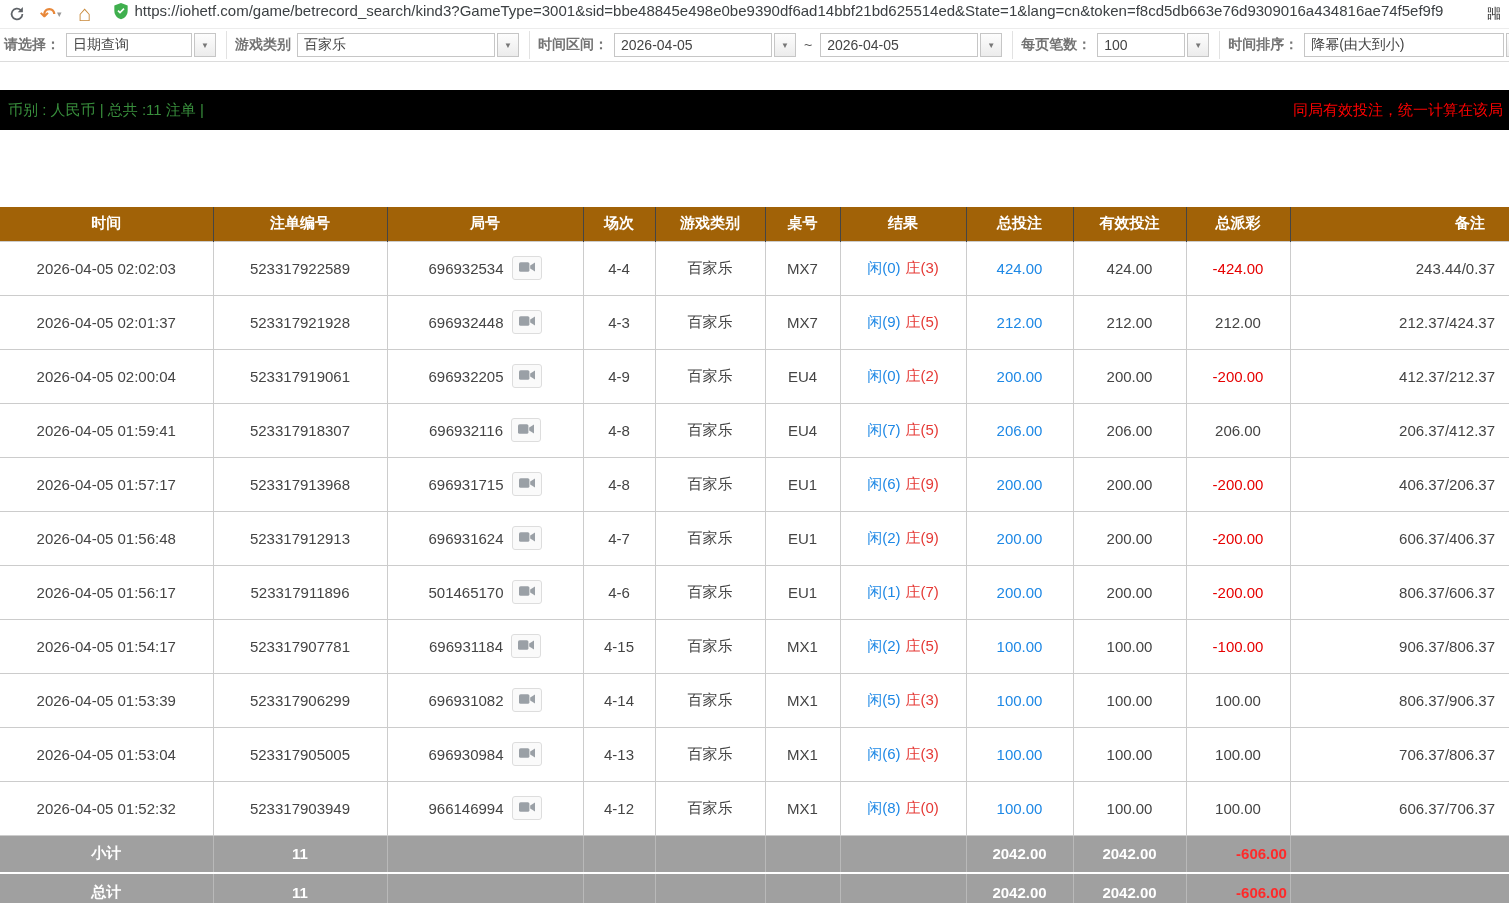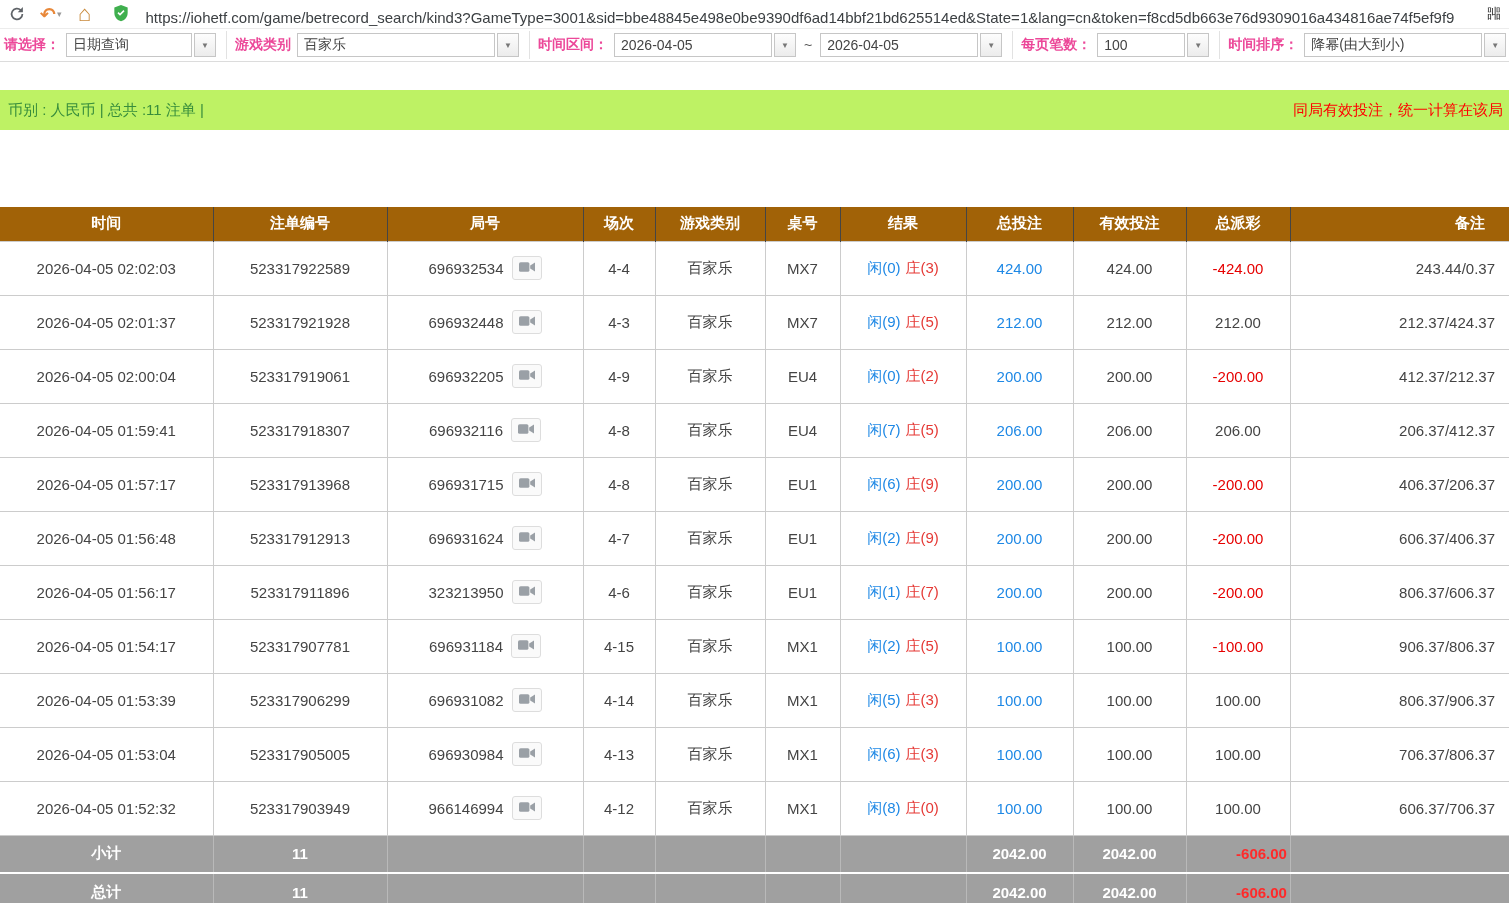--- a/index.html
+++ b/index.html
@@ -6,44 +6,44 @@
   html,body { width:1509px; height:903px; overflow:hidden; background:#fff;
     font-family:"Liberation Sans","DejaVu Sans",sans-serif; }
 
   
   .toolbar { height:28px; display:flex; align-items:center; gap:12px; padding:2px 6px; background:#fff; }
   .tb-icon { display:inline-flex; align-items:center; justify-content:center; width:22px; height:22px; cursor:pointer; }
   .undo-wrap { display:flex; align-items:center; gap:1px; color:#e8883a; }
   .undo-glyph { font-size:19px; font-weight:bold; color:#e8883a; line-height:1; }
   .undo-caret { font-size:9px; color:#9a9a9a; }
   .home-glyph { font-size:22px; color:#c98a3c; line-height:1; }
-  .urlbar { display:flex; align-items:flex-end; gap:16px; flex:1; height:24px; padding:0 6px; }
+  .urlbar { display:flex; align-items:flex-start; gap:5px; flex:1; height:24px; padding:0 6px; }
   .url-text { font-size:15px; color:#3c4043; white-space:nowrap; overflow:hidden; }
   .url-suffix { font-size:14px; color:#333; padding-right:2px; }
 
   
   .filterbar { height:34px; display:flex; align-items:center; padding:0 4px; gap:8px;
     border-top:1px solid #ececec; border-bottom:1px solid #dcdcdc; background:#fff; }
   .fgroup { display:flex; align-items:center; gap:6px; padding-right:10px; border-right:1px solid #e2e2e2; height:28px; }
   .fgroup:last-child { border-right:none; }
-  .flabel { color:#ec4899; font-weight:bold; font-size:14px; white-space:nowrap; }
+  .flabel { color:#737373; font-weight:bold; font-size:14px; white-space:nowrap; }
   .combo { display:flex; align-items:center; }
   .combo input { height:24px; border:1px solid #c6c6c6; font-size:14px; padding:0 6px; color:#444;
     font-family:"Liberation Sans",sans-serif; outline:none; }
   .combo .arrow-btn { width:22px; height:24px; margin-left:2px; border:1px solid #c6c6c6;
     background:linear-gradient(#fdfdfd,#ececec); font-size:8px; color:#777; cursor:pointer;
     display:inline-flex; align-items:center; justify-content:center; }
-  .w-select{width:126px} .w-game{width:198px} .w-date{width:158px} .w-size{width:88px} .w-sort{width:178px}
+  .w-select{width:126px} .w-game{width:198px} .w-date{width:158px} .w-size{width:88px} .w-sort{width:200px}
   .tilde { color:#555; font-size:14px; padding:0 2px; }
 
   .spacer1 { height:28px; background:#fff; }
   .spacer2 { height:77px; background:#fff; }
 
   
-  .summarybar { height:40px; background:#bef264; display:flex; align-items:center; justify-content:space-between; padding:0 6px 0 8px; }
+  .summarybar { height:40px; background:#000000; display:flex; align-items:center; justify-content:space-between; padding:0 6px 0 8px; }
   .summary-left { color:#388e3c; font-size:15px; }
   .summary-right { color:#ff0000; font-size:15px; white-space:nowrap; }
 
   
   table { width:1509px; border-collapse:collapse; table-layout:fixed; }
   thead th { background:#a16207; color:#fff; font-size:15px; font-weight:bold; height:34px;
     border-right:1px solid #454545; text-align:center; }
   thead th:last-child { border-right:none; text-align:right; padding-right:24px; }
   tbody td { height:54px; border:1px solid #ccc; font-size:15px; color:#444; text-align:center;
     background:#fff; white-space:nowrap; }
@@ -349,21 +349,21 @@
     </td>
     <td>200.00</td>
     <td class="neg">-200.00</td>
     <td class="col-note">606.37/406.37</td>
   </tr>
       <tr>
     <td>2026-04-05 01:56:17</td>
     <td>523317911896</td>
     <td>
       <span class="round-wrap">
-        <span>323213950</span>
+        <span>501465170</span>
         <button class="video-btn">
           <span>
             <svg width="16" height="12" viewBox="0 0 20 14">
               <rect x="0" y="1" width="13" height="12" rx="2" fill="#9aa0a6"></rect>
               <path d="M14 5l6-3.5v11L14 9z" fill="#9aa0a6"></path>
             </svg>
           </span>
         </button>
       </span>
     </td>

